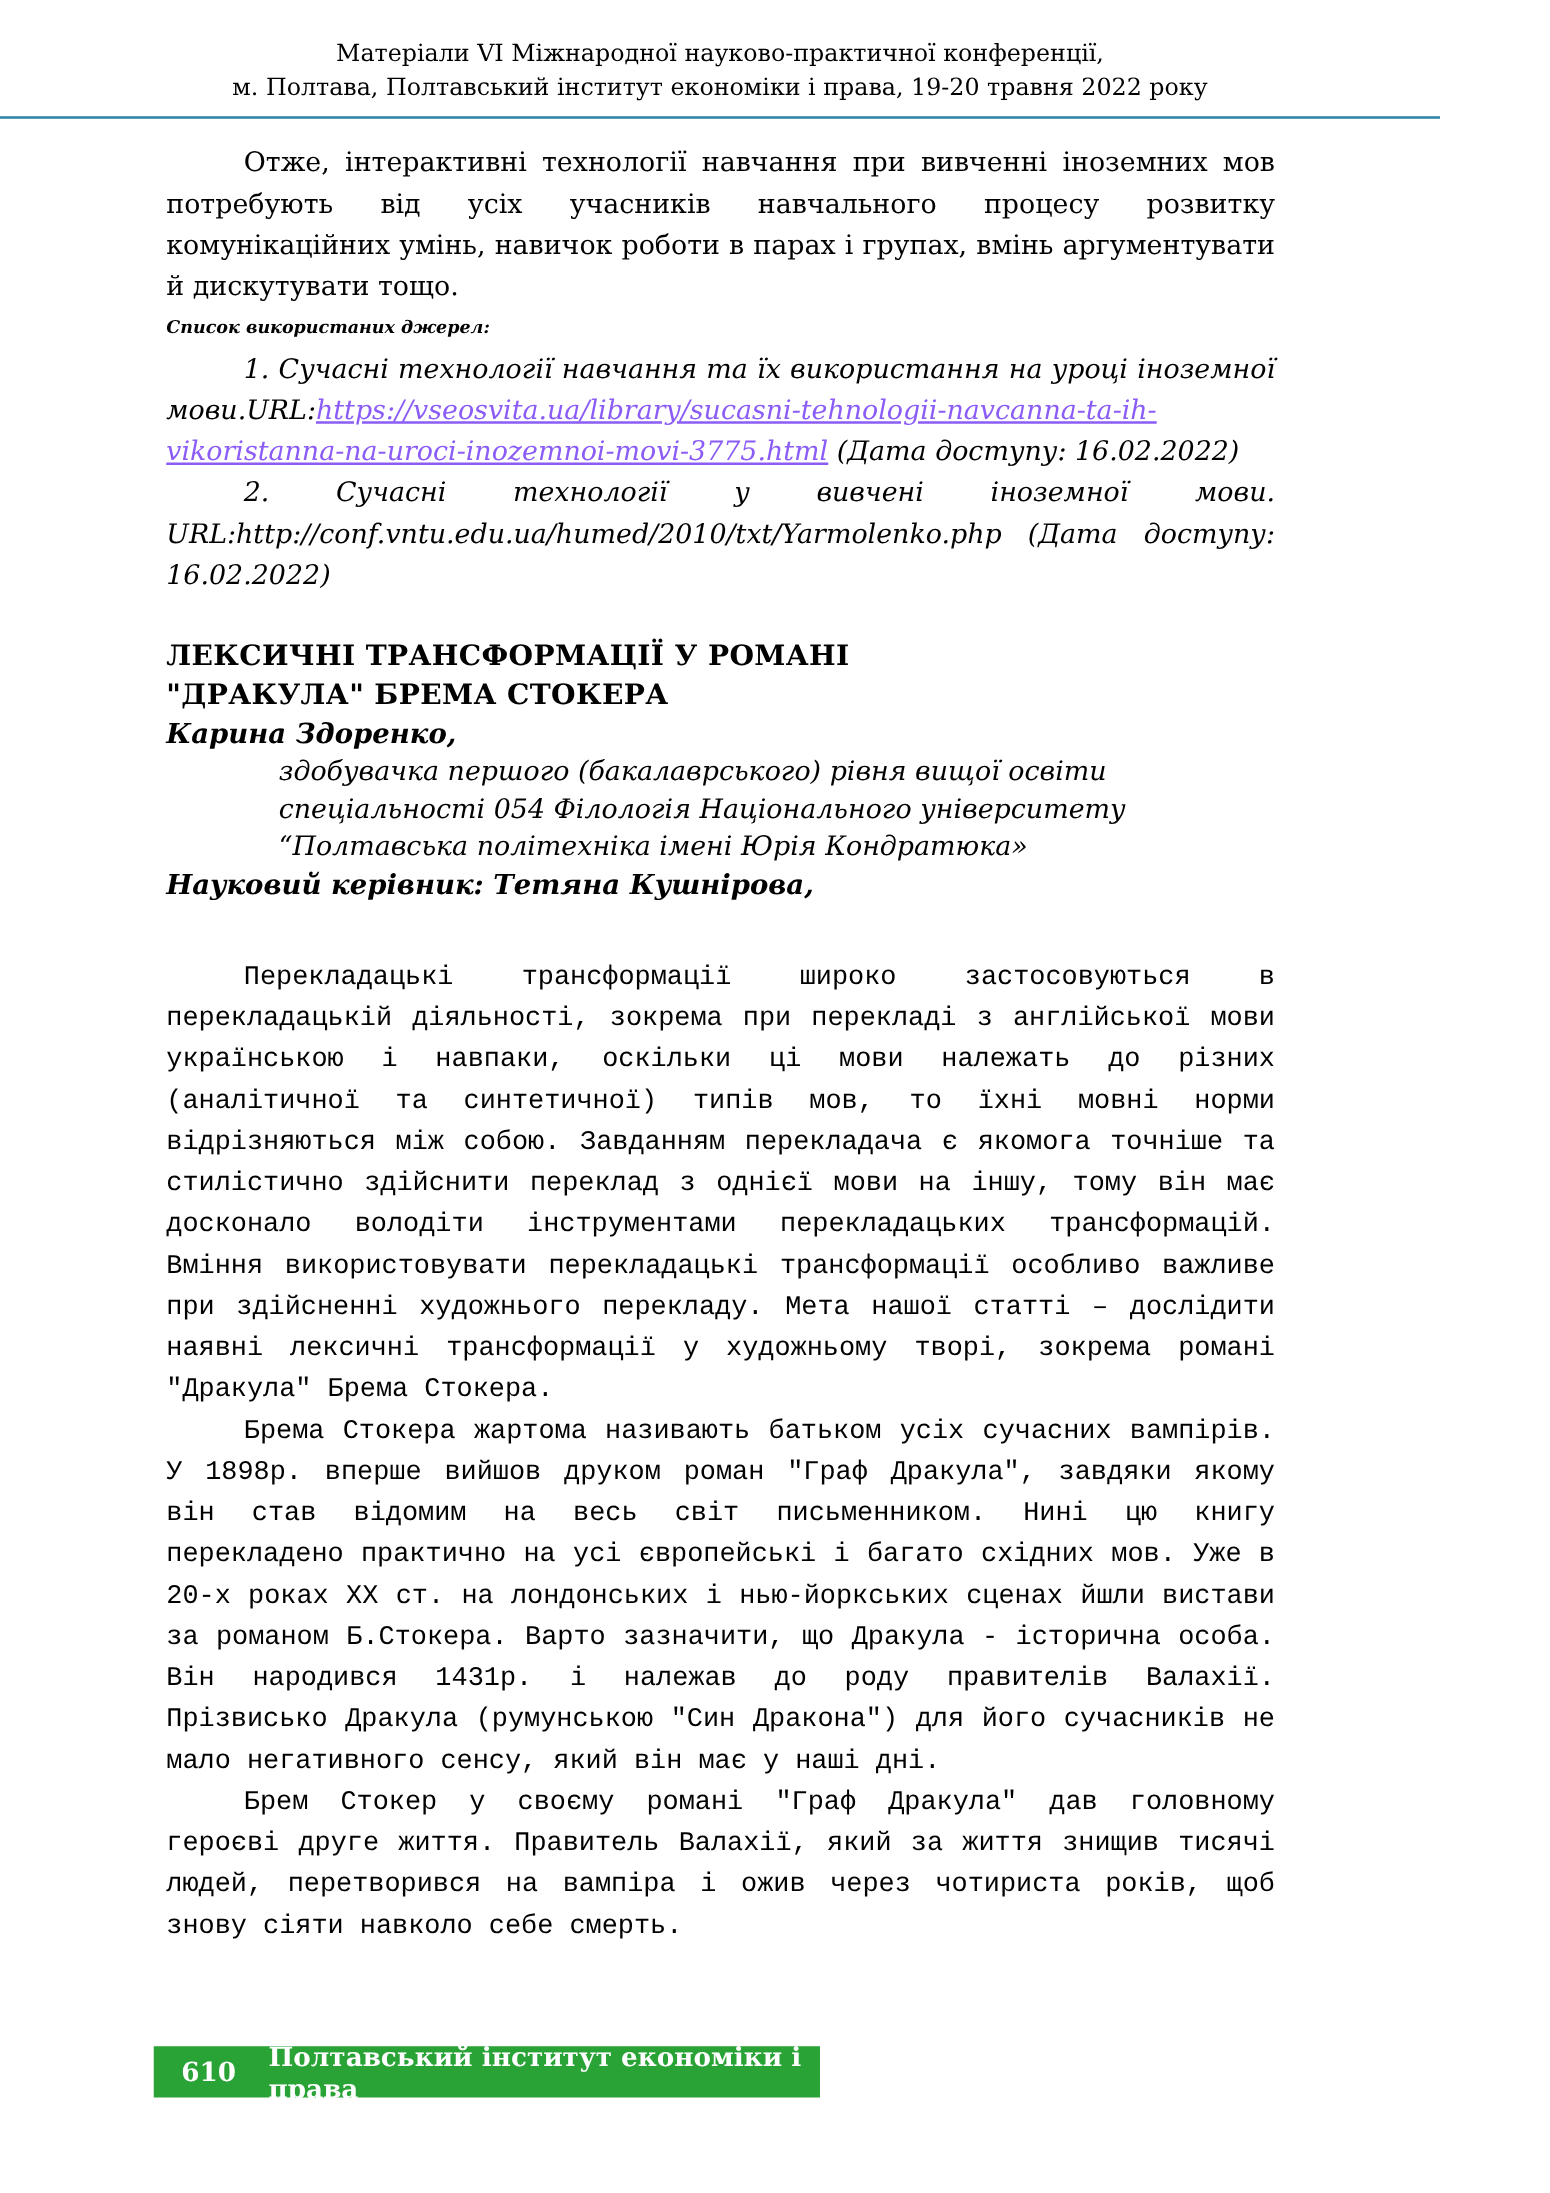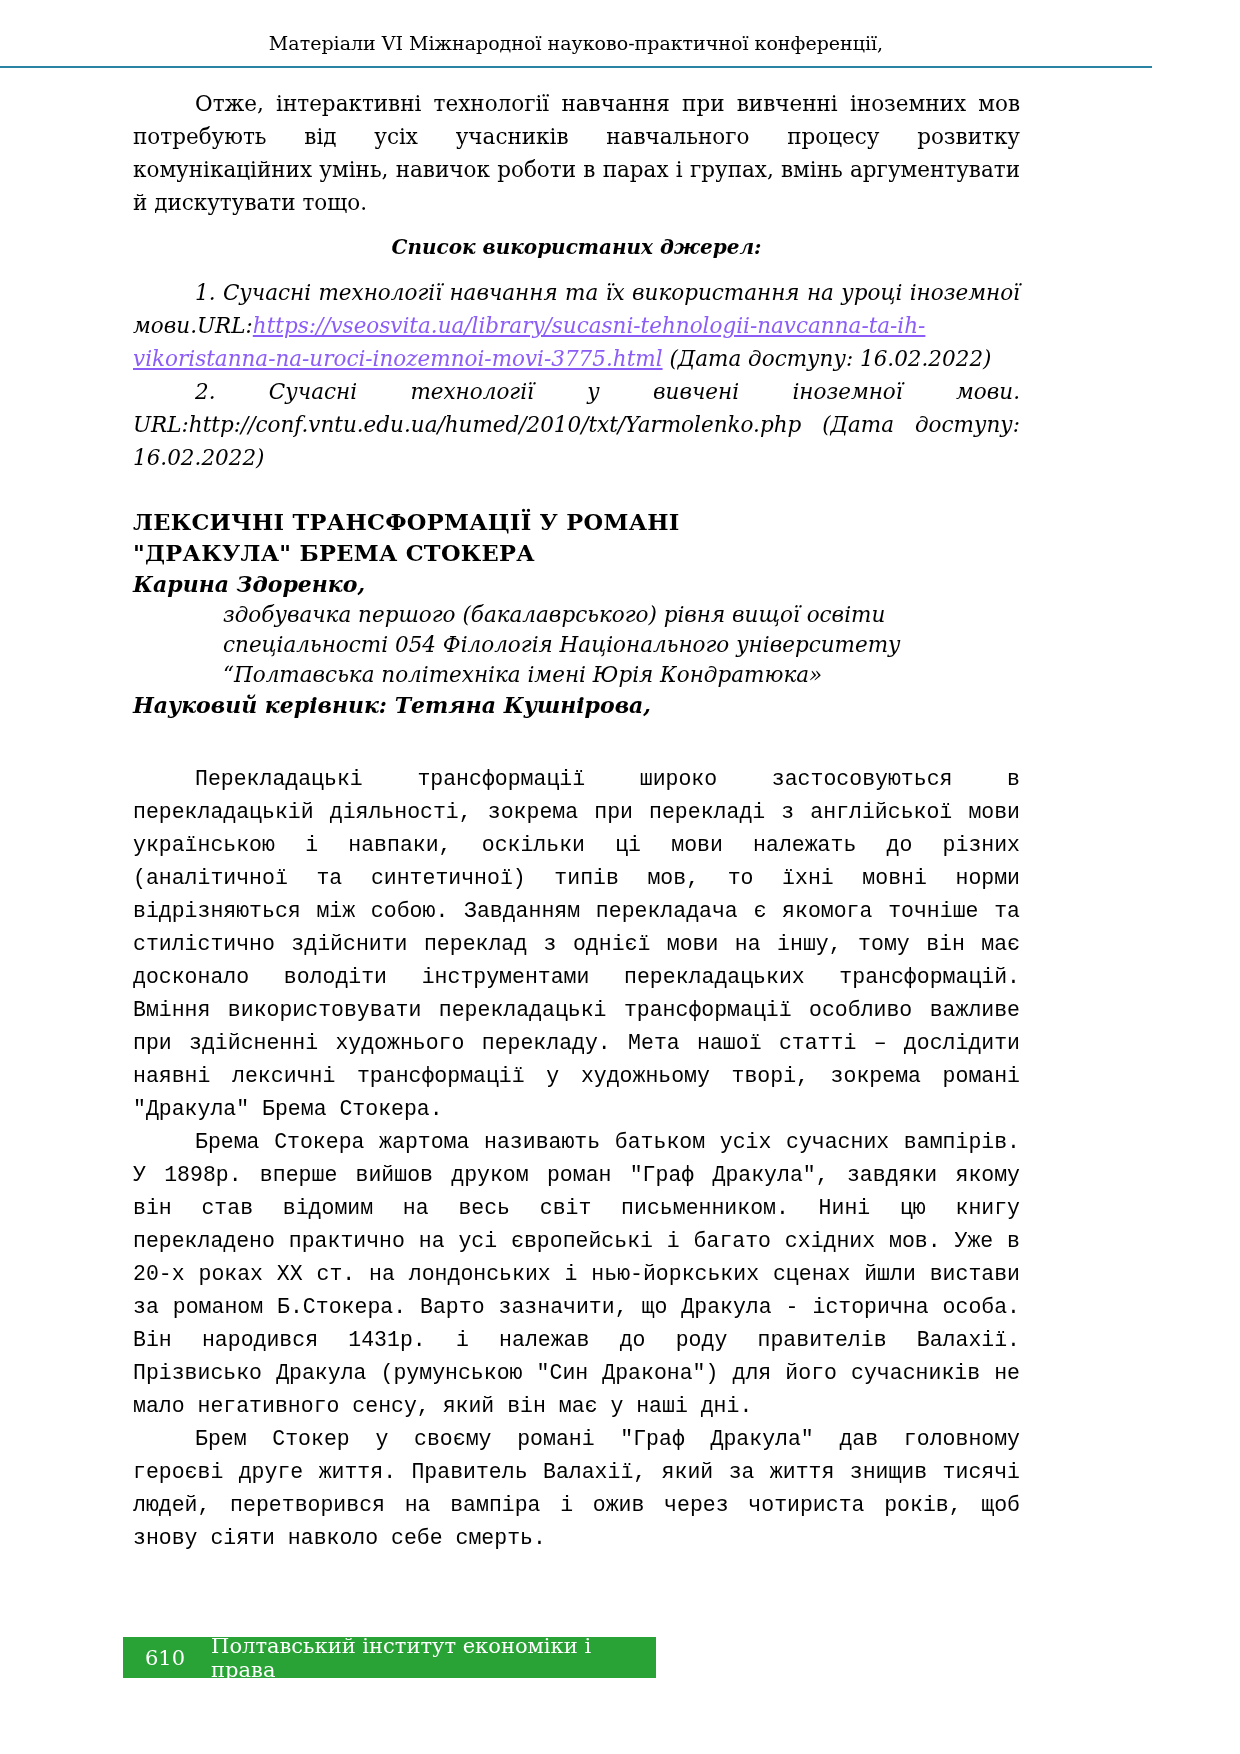--- a/index.html
+++ b/index.html
@@ -28,23 +28,23 @@
     padding: 19px 132px 0 133px;
     font-size: 21.5px;
     line-height: 33px;
   }
   .body-par {
     margin: 0;
     text-align: justify;
     text-indent: 62px;
   }
   .sources-title {
-    margin: 12px;
-    text-align: center;
-    font-size: 20px;
+    margin: 0;
+    text-align: left;
+    font-size: 14px;
     font-weight: bold;
     font-style: italic;
   }
   .source-item {
     margin: 0;
     text-align: justify;
     text-indent: 62px;
     font-style: italic;
   }
   .source-item .plain { font-style: italic; }
@@ -84,31 +84,33 @@
     left: 123px;
     top: 1637px;
     width: 533px;
     height: 41px;
     background: #2aa336;
     color: #ffffff;
     display: flex;
     align-items: center;
     font-size: 21px;
     font-family: "DejaVu Serif", "Liberation Serif", serif;
+    font-weight: bold;
   }
   .page-num { margin-left: 22px; }
   .footer-text { margin-left: 26px; }
 </style>
 </head>
 <body>
 
 <div class="page">
 
   <header class="doc-header">
     <div class="header-line">Матеріали VI Міжнародної науково-практичної конференції,</div>
+    <div class="header-line">м. Полтава, Полтавський інститут економіки і права, 19-20 травня 2022 року</div>
   </header>
 
   <div class="header-rule"></div>
 
   <main class="content">
 
     <p class="body-par">Отже, інтерактивні технології навчання при вивченні іноземних мов потребують від усіх учасників навчального процесу розвитку комунікаційних умінь, навичок роботи в парах і групах, вмінь аргументувати й дискутувати тощо.</p>
 
     <h3 class="sources-title">Список використаних джерел:</h3>
 

